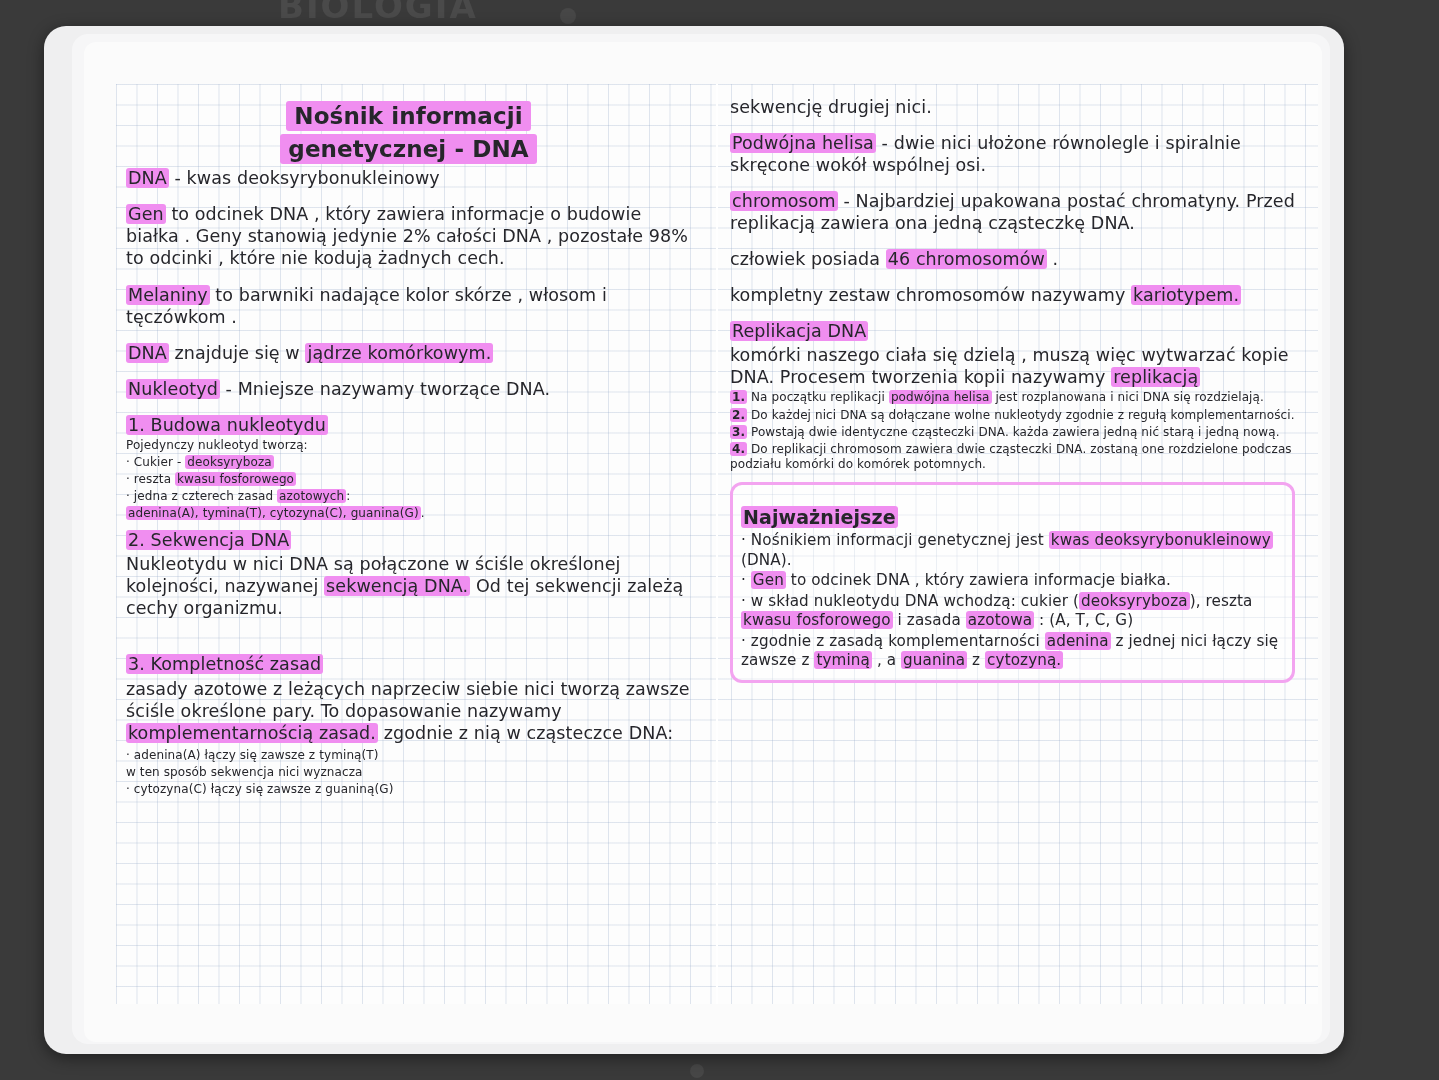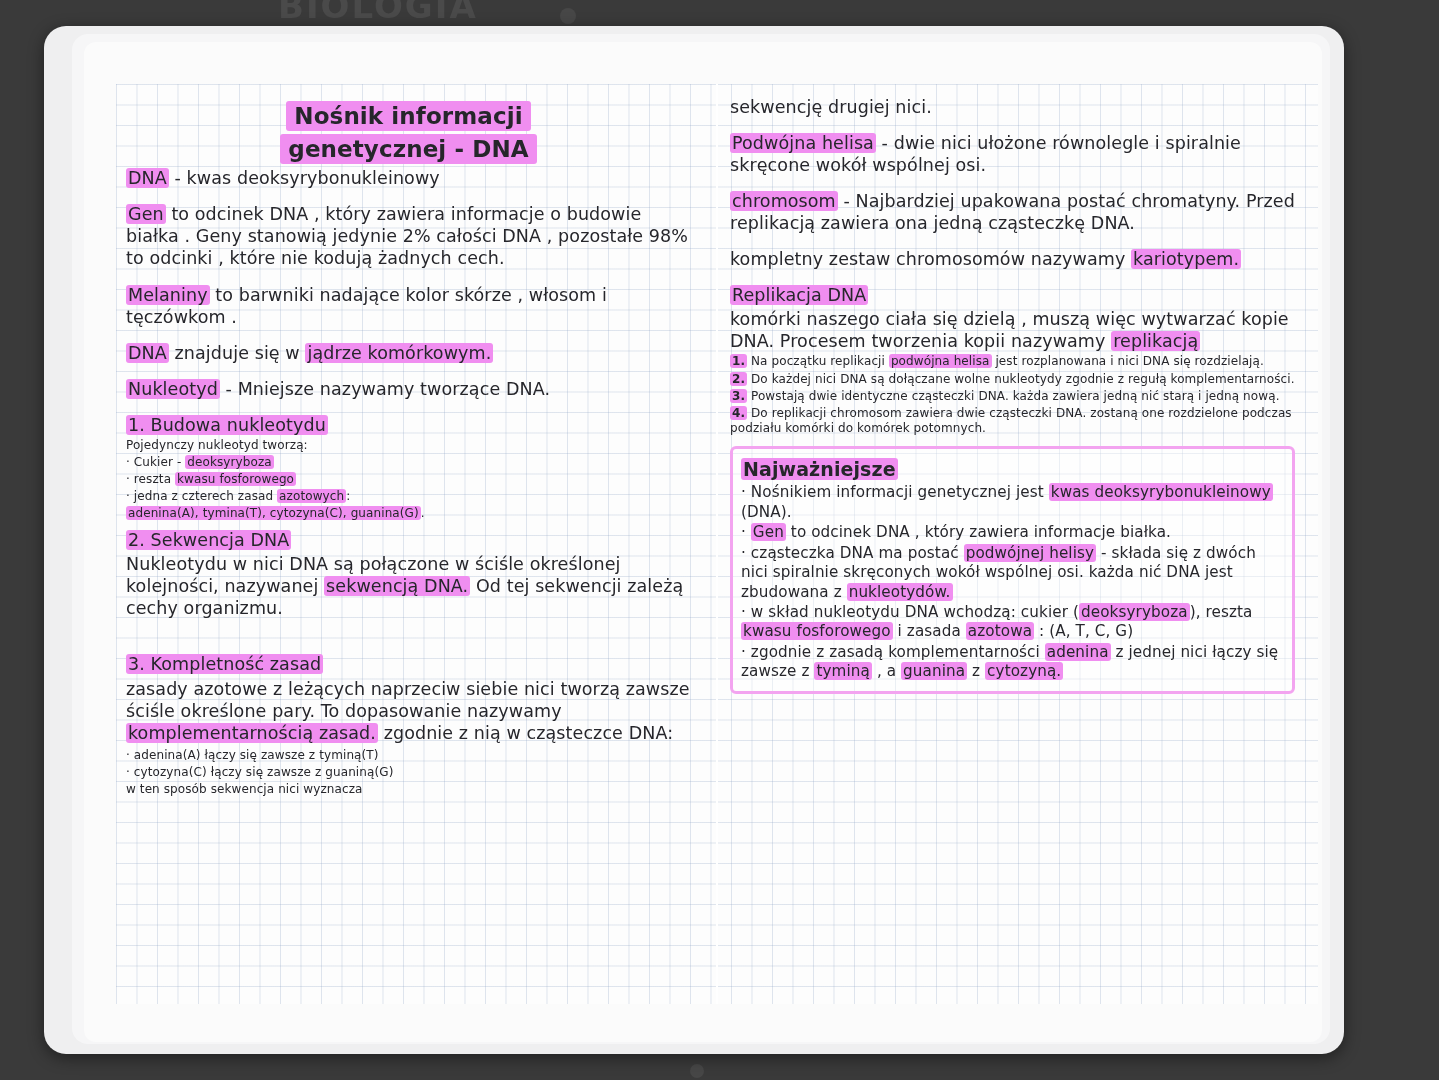--- a/index.html
+++ b/index.html
@@ -135,22 +135,22 @@
     -webkit-box-decoration-break: clone;
   }
   .num {
     font-weight: bold;
   }
 
   
   .summary {
     margin-top: 10px;
     border: 3px solid #f3a4f0;
-    border-radius: 6px;
-    padding: 8px 8px 8px 8px;
+    border-radius: 12px;
+    padding: 20px 8px 8px 8px;
     background: rgba(255,255,255,0.4);
     position: relative;
   }
   .summary .head {
     font-size: 19px;
     font-weight: bold;
     margin: 0 0 2px 0;
   }
   .summary p {
     margin: 0 0 1px 0;
@@ -224,35 +224,38 @@
       <span>Nukleotydu w nici DNA są połączone w ściśle określonej kolejności, nazywanej </span><span class="hl">sekwencją DNA.</span><span> Od tej sekwencji zależą cechy organizmu.</span>
     </p>
 
     <p class="block xtight">
       <span class="hl">3. Kompletność zasad</span>
     </p>
     <p class="block tight">
       <span>zasady azotowe z leżących naprzeciw siebie nici tworzą zawsze ściśle określone pary. To dopasowanie nazywamy </span><span class="hl">komplementarnością zasad.</span><span> zgodnie z nią w cząsteczce DNA:</span>
     </p>
     <p class="list-item">· adenina(A) łączy się zawsze z tyminą(T)</p>
+    <p class="list-item">w ten sposób sekwencja nici wyznacza</p>
     <p class="list-item">· cytozyna(C) łączy się zawsze z guaniną(G)</p>
-    <p class="list-item">w ten sposób sekwencja nici wyznacza</p>
   </div>
 
   <div class="col col-right hw">
     <p class="block" style="margin-top:4px;">sekwencję drugiej nici.</p>
 
     <p class="block">
       <span class="hl">Podwójna helisa</span><span> -  dwie nici ułożone równolegle i spiralnie skręcone wokół wspólnej osi.</span>
     </p>
 
     <p class="block">
       <span class="hl">chromosom</span><span> - Najbardziej upakowana postać chromatyny. Przed replikacją zawiera ona jedną cząsteczkę DNA.</span>
     </p>
 
+    <p class="block">
+      <span>człowiek posiada </span><span class="hl">46 chromosomów</span><span> .</span>
+    </p>
 
     <p class="block">
       <span>kompletny zestaw chromosomów nazywamy </span><span class="hl">kariotypem.</span>
     </p>
 
     <p class="block xtight">
       <span class="hl">Replikacja DNA</span>
     </p>
     <p class="block xtight">
       <span>komórki naszego ciała się dzielą , muszą więc wytwarzać kopie DNA. Procesem tworzenia kopii nazywamy </span><span class="hl">replikacją</span>
@@ -275,23 +278,20 @@
       <p class="head">
         <span class="hl">Najważniejsze</span>
       </p>
       <p>
         <span>· Nośnikiem informacji genetycznej jest </span><span class="hl">kwas deoksyrybonukleinowy</span><span> (DNA).</span>
       </p>
       <p>
         <span>· </span><span class="hl">Gen</span><span> to odcinek DNA , który zawiera informacje białka.</span>
       </p>
       <p>
-        <span>· cząsteczka DNA ma postać </span><span class="hl">podwójnej helisy</span><span> - składa się z dwóch nici spiralnie skręconych wokół wspólnej osi. każda nić DNA jest zbudowana z </span><span class="hl">nukleotydów.</span>
-      </p>
-      <p>
         <span>· w skład nukleotydu DNA wchodzą: cukier (</span><span class="hl">deoksyryboza</span><span>), reszta </span><span class="hl">kwasu fosforowego</span><span> i zasada </span><span class="hl">azotowa</span><span> : (A, T, C, G)</span>
       </p>
       <p>
         <span>· zgodnie z zasadą komplementarności </span><span class="hl">adenina</span><span> z jednej nici łączy się zawsze z </span><span class="hl">tyminą</span><span> , a </span><span class="hl">guanina</span><span> z </span><span class="hl">cytozyną.</span>
       </p>
     </div>
   </div>
 </div>
 
 </body></html>

